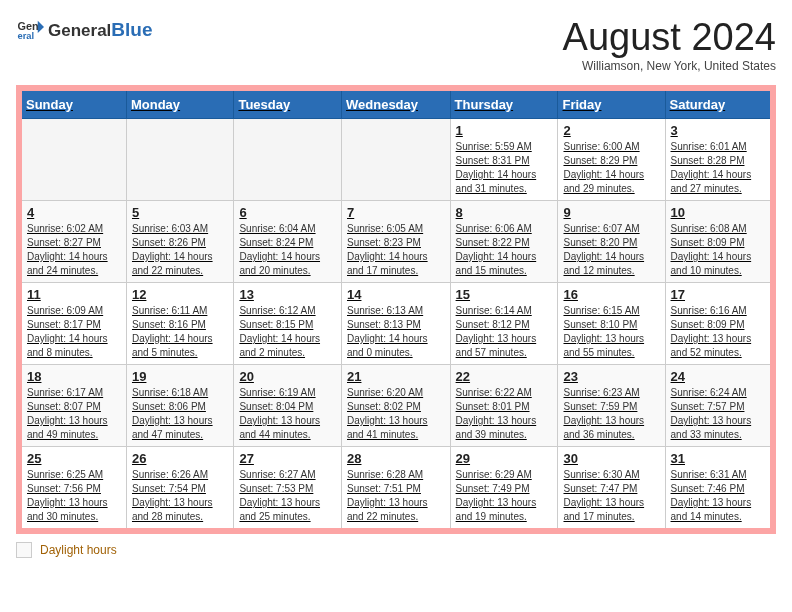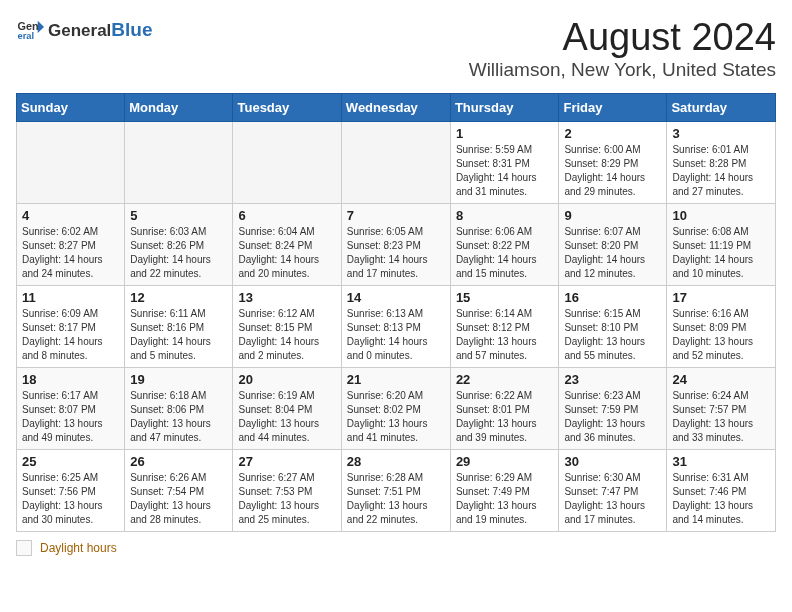--- a/index.html
+++ b/index.html
@@ -28,27 +28,28 @@
     }
     .title-area {
       text-align: right;
     }
     .month-title {
       font-size: 38px;
       font-weight: normal;
       color: #222;
     }
     .location {
-      font-size: 19px;
+      font-size: 12px;
       color: #444;
     }
     .calendar {
       width: 100%;
       border-collapse: collapse;
-      border: 1px solid #fca5a5;
+      border: 6px solid #fca5a5;
+      text-decoration: underline;
     }
     .calendar th {
       background: #2a6db5;
       color: #fff;
       font-size: 13px;
       font-weight: bold;
       padding: 6px 4px;
       text-align: left;
       border: 1px solid #1a5a9a;
     }
@@ -191,21 +192,21 @@
         </td>
         <td>
           <span class="day-num">9</span>
           <div class="day-info" style="white-space: pre-line;">Sunrise: 6:07 AM
 Sunset: 8:20 PM
 Daylight: 14 hours and 12 minutes.</div>
         </td>
         <td>
           <span class="day-num">10</span>
           <div class="day-info" style="white-space: pre-line;">Sunrise: 6:08 AM
-Sunset: 11:19 PM
+Sunset: 8:09 PM
 Daylight: 14 hours and 10 minutes.</div>
         </td>
       </tr>
       <tr>
         <td>
           <span class="day-num">11</span>
           <div class="day-info" style="white-space: pre-line;">Sunrise: 6:09 AM
 Sunset: 8:17 PM
 Daylight: 14 hours and 8 minutes.</div>
         </td>

